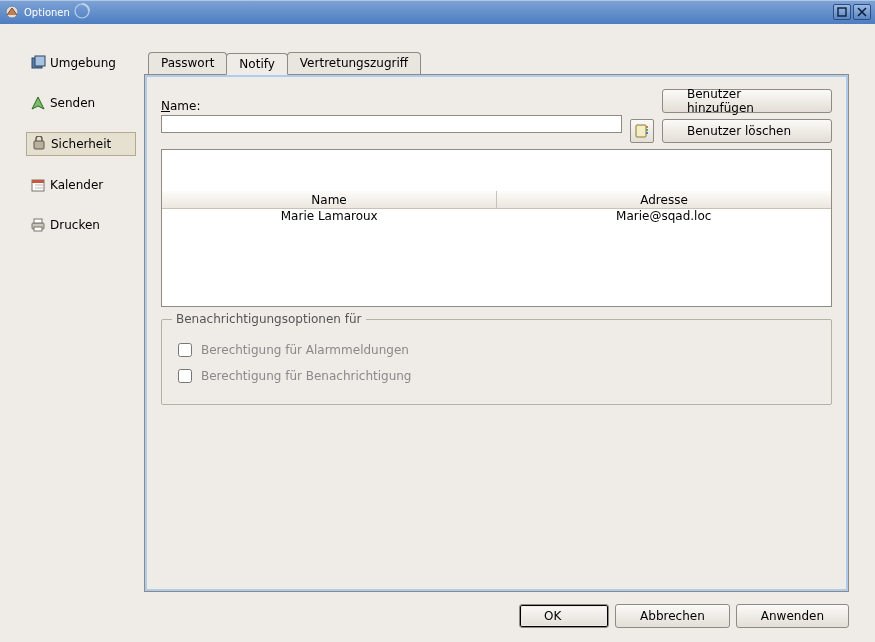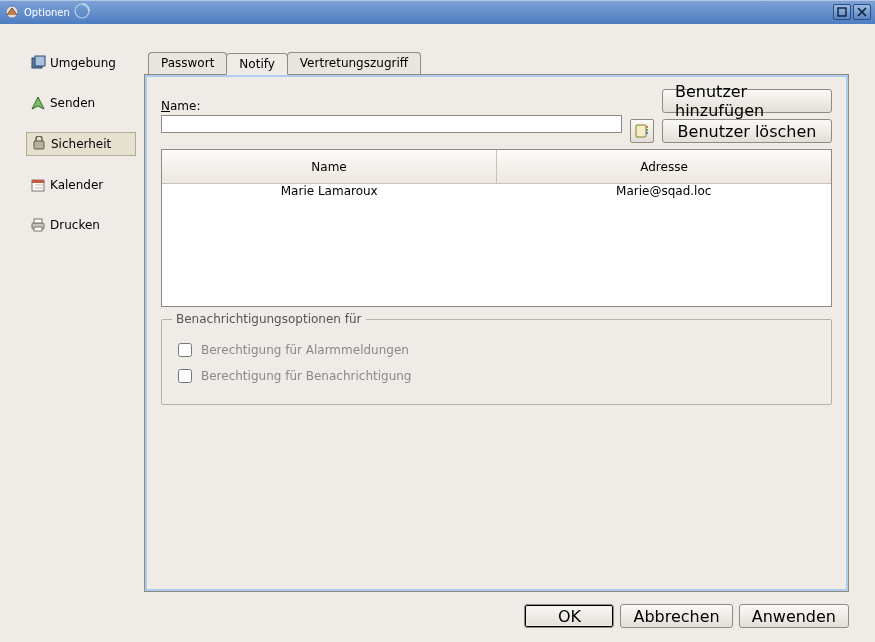--- a/index.html
+++ b/index.html
@@ -156,39 +156,40 @@
   .action-col {
     display: flex; flex-direction: column; gap: 6px;
     width: 170px;
     flex: none;
   }
   .btn {
     height: 24px;
     border: 1px solid #8f8a82;
     border-radius: 3px;
     background: linear-gradient(to bottom,#fbfaf8,#e3ded6);
-    display: inline-flex; align-items: center; justify-content: center;
-    padding: 0 12px;
-    cursor: default;
-    font-size: 16px;
+    display: inline-flex; align-items: center; 
+    padding: 0 24px;
+    cursor: default;
+    font-size: 12px;
   }
 
   
   .listlabel { margin-top: 2px; }
   .tablewrap {
     border: 1px solid #8f8a82;
     background: #fff;
     height: 158px;
     display: flex; flex-direction: column;
   }
   .thead {
     display: flex;
     border-bottom: 1px solid #c8c2b8;
     background: linear-gradient(to bottom,#fdfcfa,#ece7df);
-    height: 34px;
+    height: 18px;
+    margin-top: 41px;
   }
   .th {
     flex: 1;
     text-align: center;
     font-size: 12px;
     border-right: 1px solid #c8c2b8;
     display:flex; align-items:center; justify-content:center;
   }
   .th:last-child { border-right: none; }
   .tbody { flex:1; overflow:auto; }

